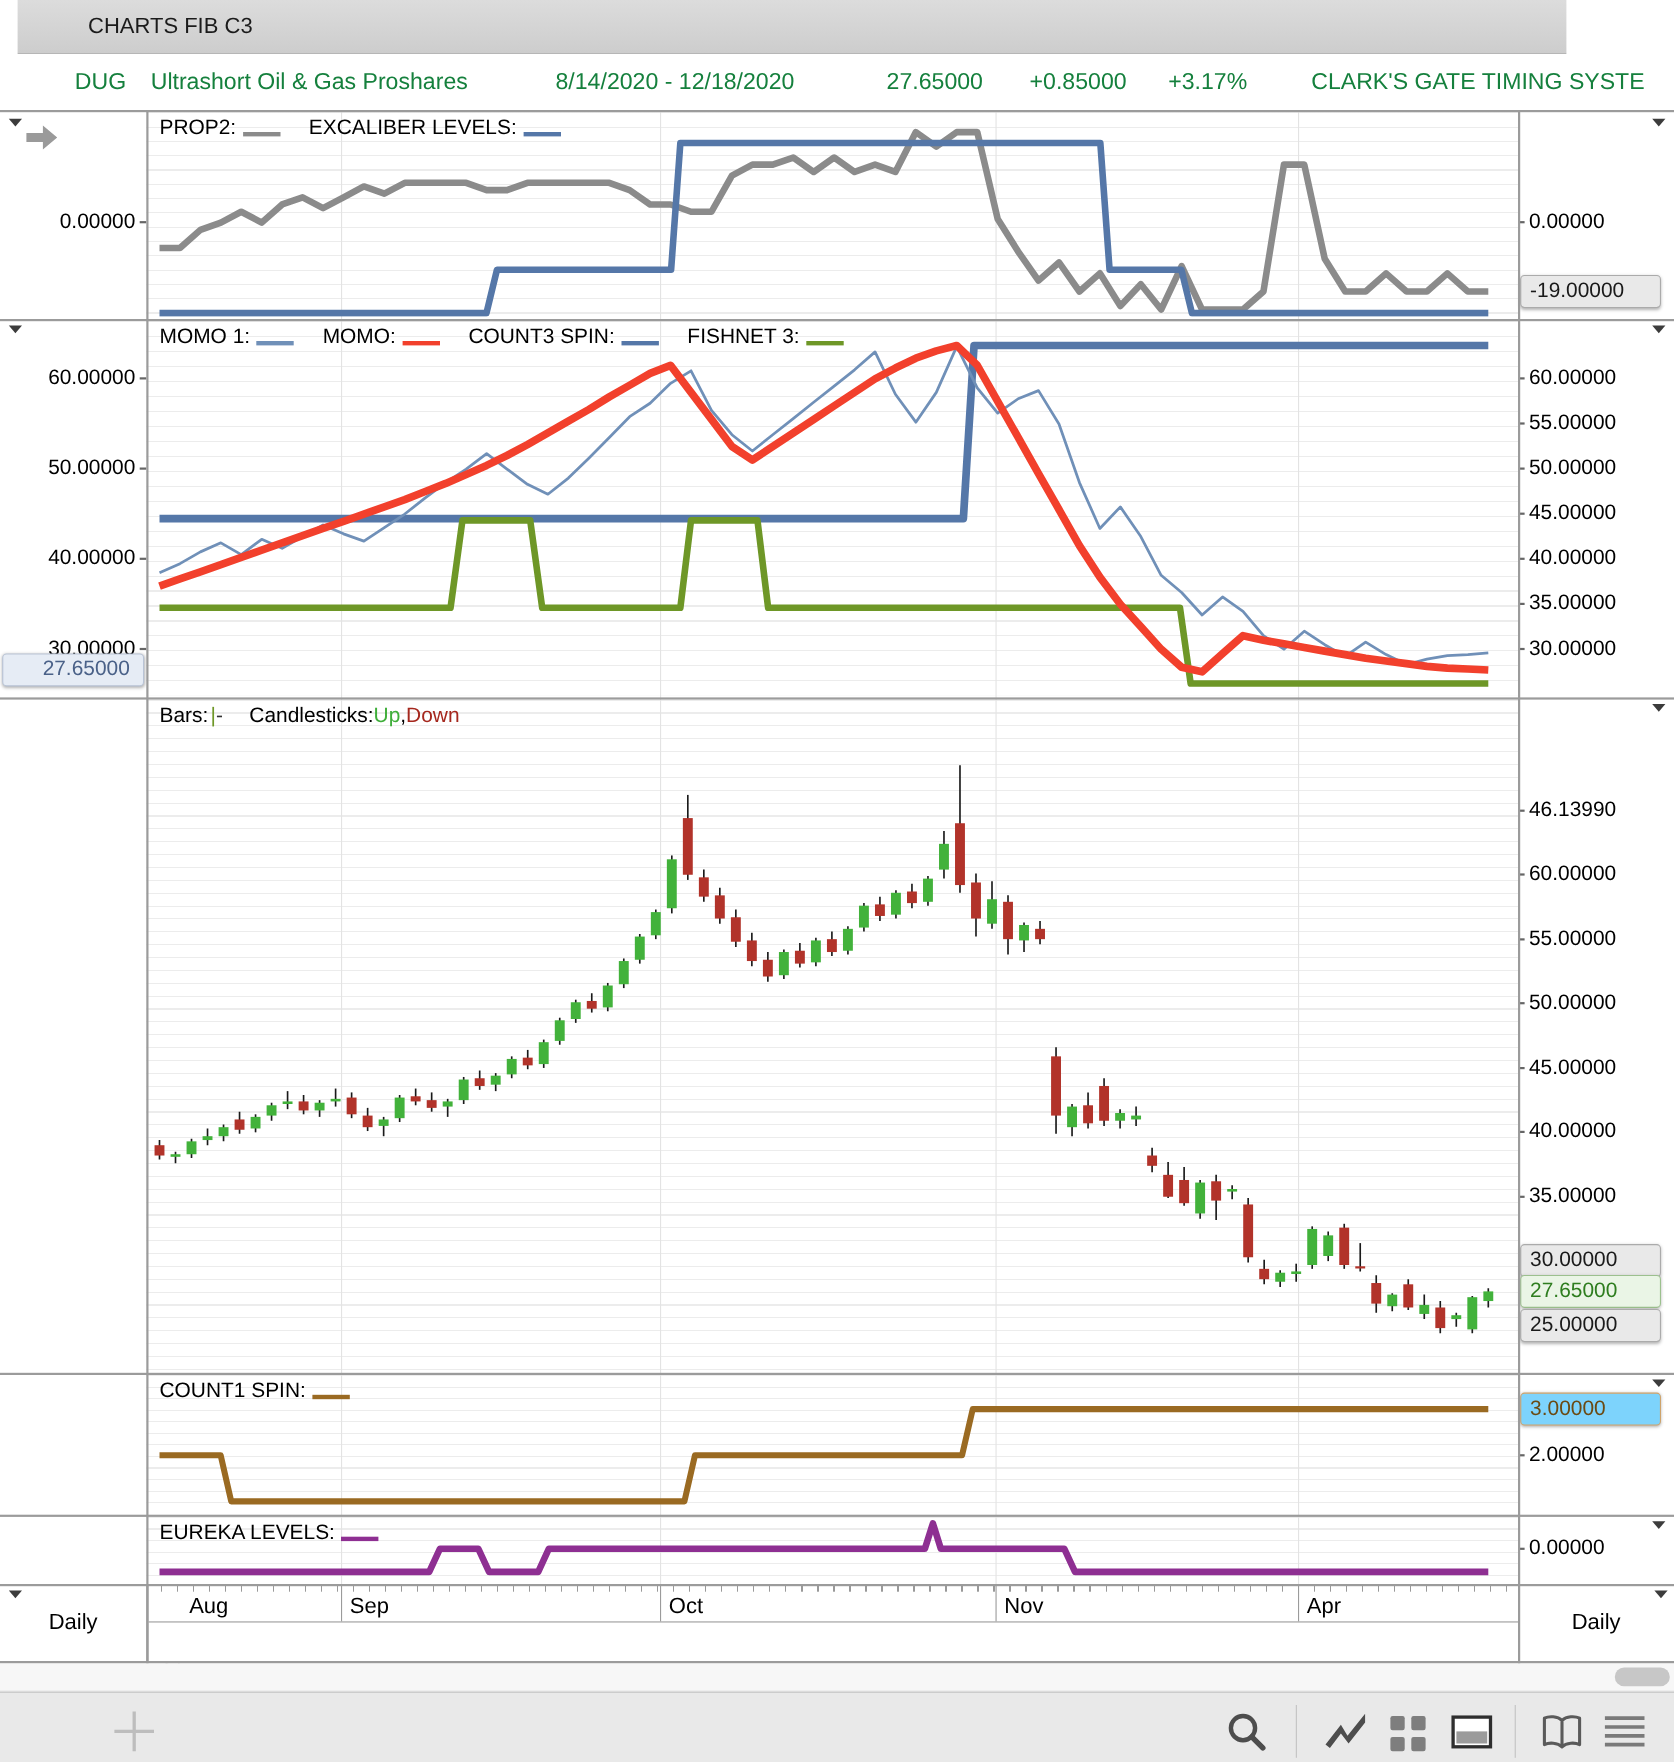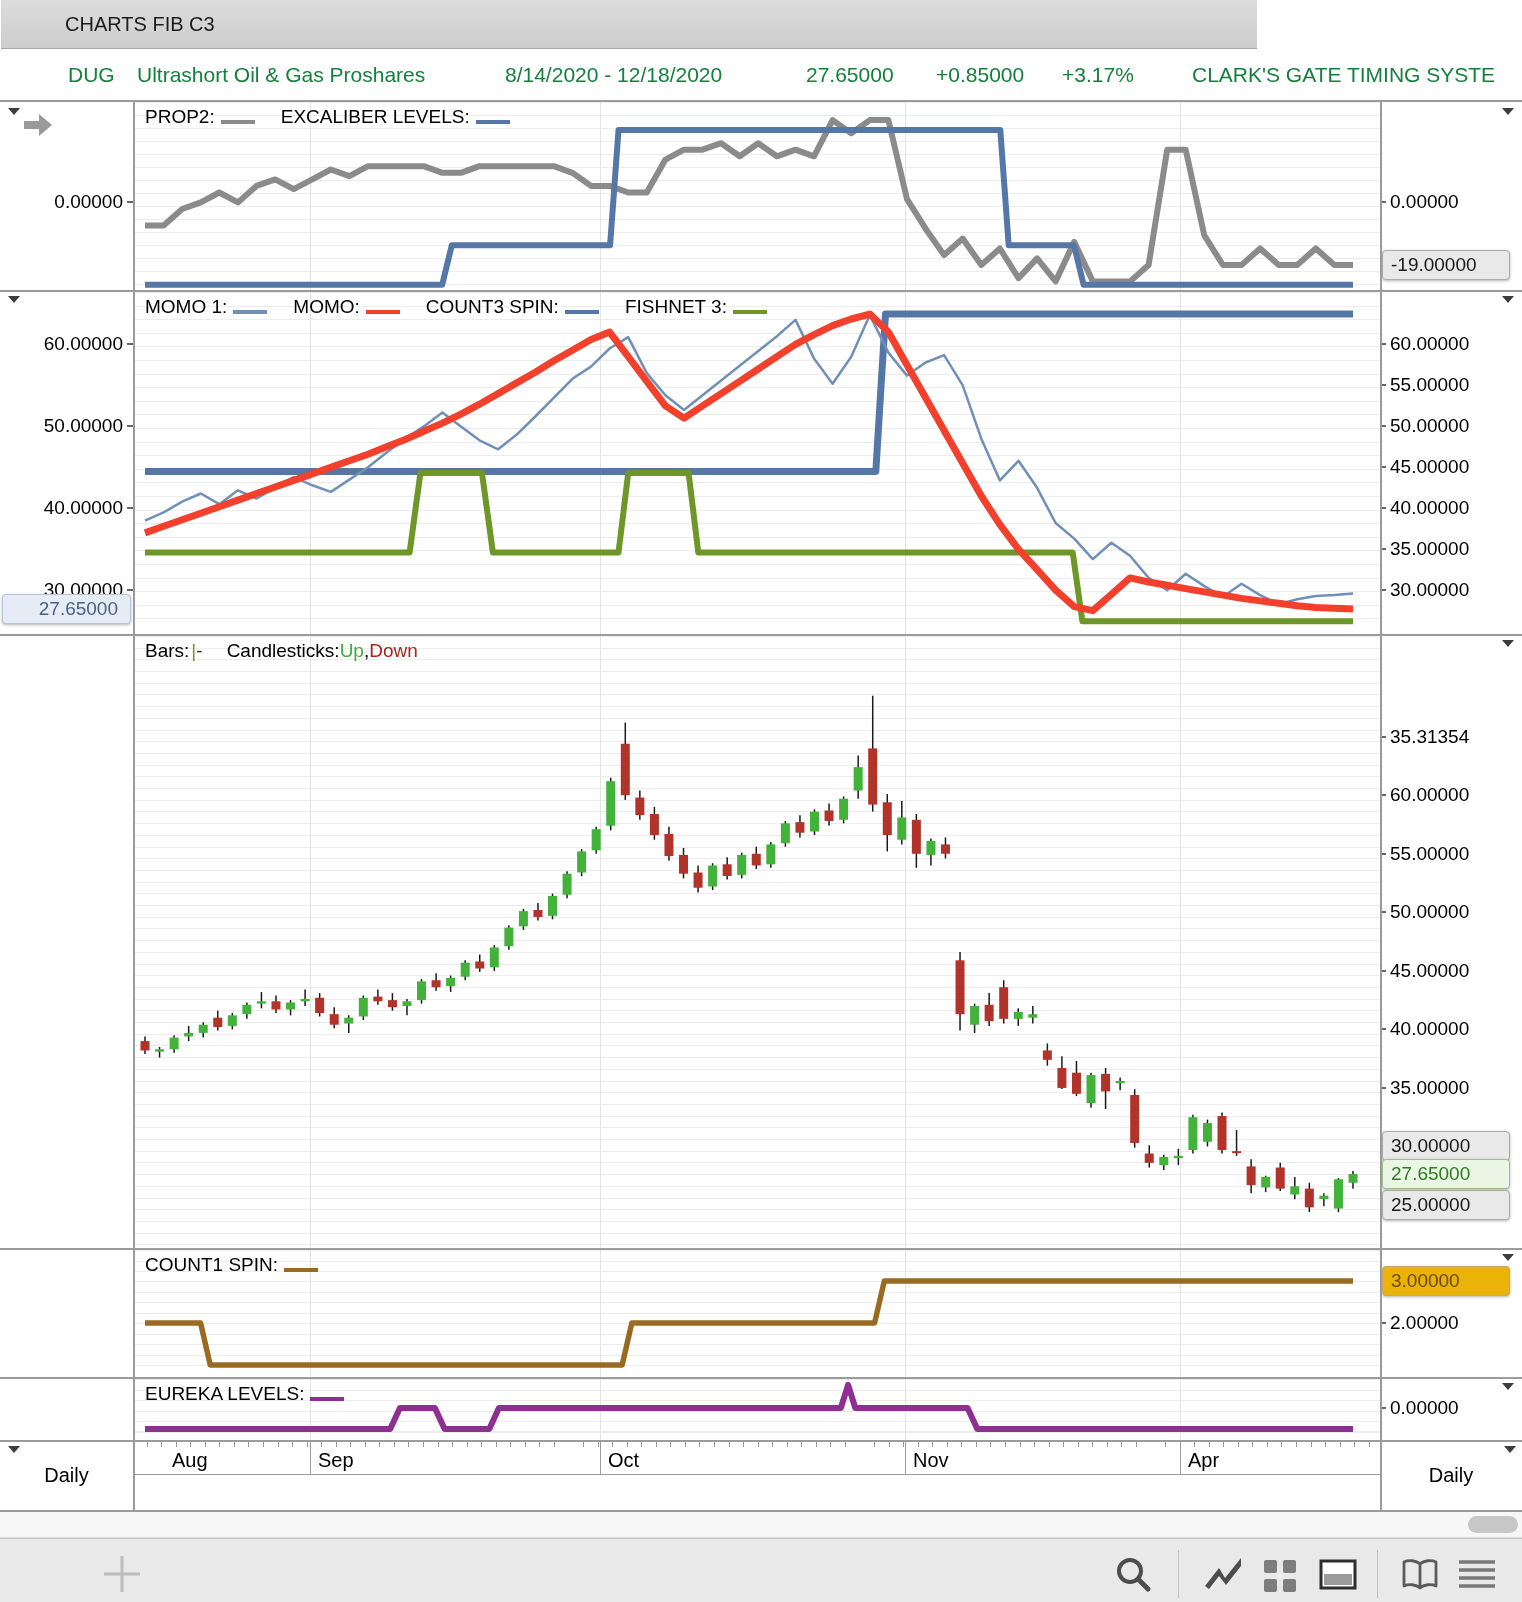--- a/index.html
+++ b/index.html
@@ -1,19 +1,19 @@
 <!DOCTYPE html>
 <html><head>
 <meta charset="utf-8">
 <style>
   html,body{margin:0;padding:0;background:#fff;}
   #app{position:relative;width:1522px;height:1602px;overflow:hidden;
        font-family:"Liberation Sans",sans-serif;background:#fff;-webkit-font-smoothing:antialiased;}
   
-  .titlebar{position:absolute;left:1px;top:0;width:1256px;height:48px;
+  .titlebar{position:absolute;left:16px;top:0;width:1408px;height:48px;
     background:linear-gradient(#dcdcdc,#cdcdcd);border-bottom:1px solid #a6a6a6;text-align:center;}
   .titlebar span{position:absolute;left:64px;top:0;line-height:48px;font-size:20px;color:#1b1b1b;}
   
   .header{position:absolute;left:0;top:49px;width:1522px;height:51px;background:#fff;}
   .header span{position:absolute;top:0;line-height:51px;font-size:21px;color:#15803d;white-space:nowrap;}
   #h-symbol{left:68px;}#h-name{left:137px;}#h-range{left:505px;}#h-last{left:806px;}
   #h-chg{left:936px;}#h-pct{left:1062px;}#h-sys{left:1192px;width:330px;overflow:hidden;}
   .hdr-arrow{position:absolute;left:22px;top:63px;}
   
   .gridpanel{position:absolute;left:133px;width:1247px;background:#fff;}
@@ -26,21 +26,21 @@
   .ylabel{position:absolute;height:22px;line-height:22px;font-size:19px;color:#000;z-index:10;white-space:nowrap;}
   .ylabel.right{left:1390px;}
   .ylabel.left{left:0;width:123px;text-align:right;}
   .tickdash{position:absolute;width:6px;height:2px;background:#666;z-index:10;}
   .vbox{position:absolute;height:30px;line-height:28px;font-size:19px;z-index:15;border-radius:4px;
         box-shadow:0 1px 3px rgba(0,0,0,.3);white-space:nowrap;}
   .vbox.right{left:1382px;width:128px;padding-left:8px;box-sizing:border-box;}
   .vbox.left{left:2px;width:129px;text-align:right;padding-right:12px;box-sizing:border-box;}
   .vbox.gray{background:#e9e9e9;border:1px solid #ababab;color:#1a1a1a;}
   .vbox.green{background:#eaf5e6;border:1px solid #9cc08e;color:#2e7d1f;}
-  .vbox.tan{background:#eab308;border:1px solid #cfa36a;color:#6b4a12;}
+  .vbox.tan{background:#7dd3fc;border:1px solid #cfa36a;color:#6b4a12;}
   .vbox.bluegray{background:#e6ecf5;border:1px solid #b9c4d6;color:#4a6188;}
   .tri{position:absolute;width:0;height:0;border-left:6px solid transparent;border-right:6px solid transparent;
        border-top:7px solid #3c3c3c;z-index:25;}
   
   .ticks{position:absolute;left:133px;top:1441px;width:1247px;height:6px;z-index:6;
     background:repeating-linear-gradient(90deg,transparent 0 13.55px,#999 13.55px 14.55px);}
   .monthlabel{position:absolute;top:1447px;height:26px;line-height:26px;font-size:20px;color:#000;z-index:10;}
   .monthsep{position:absolute;top:1440px;width:1px;height:34px;background:#9b9b9b;z-index:8;}
   .yearline{position:absolute;left:133px;top:1474px;width:1247px;height:1px;background:#9b9b9b;}
   .yearlabel{position:absolute;left:146px;top:1477px;font-size:20px;color:#000;margin-top:32px;}
@@ -306,21 +306,21 @@
       <div class="tickdash" style="left: 1380px; top: 425px;"></div>
       <div class="ylabel right" style="top: 456px;">45.00000</div>
       <div class="tickdash" style="left: 1380px; top: 466px;"></div>
       <div class="ylabel right" style="top: 497px;">40.00000</div>
       <div class="tickdash" style="left: 1380px; top: 507px;"></div>
       <div class="ylabel right" style="top: 538px;">35.00000</div>
       <div class="tickdash" style="left: 1380px; top: 548px;"></div>
       <div class="ylabel right" style="top: 579px;">30.00000</div>
       <div class="tickdash" style="left: 1380px; top: 589px;"></div>
       <div class="vbox left bluegray" style="top: 594px;">27.65000</div>
-      <div class="ylabel right" style="top: 726px;">35.31354</div>
+      <div class="ylabel right" style="top: 726px;">46.13990</div>
       <div class="tickdash" style="left: 1380px; top: 736px;"></div>
       <div class="ylabel right" style="top: 784px;">60.00000</div>
       <div class="tickdash" style="left: 1380px; top: 794px;"></div>
       <div class="ylabel right" style="top: 843px;">55.00000</div>
       <div class="tickdash" style="left: 1380px; top: 853px;"></div>
       <div class="ylabel right" style="top: 901px;">50.00000</div>
       <div class="tickdash" style="left: 1380px; top: 911px;"></div>
       <div class="ylabel right" style="top: 960px;">45.00000</div>
       <div class="tickdash" style="left: 1380px; top: 970px;"></div>
       <div class="ylabel right" style="top: 1018px;">40.00000</div>

